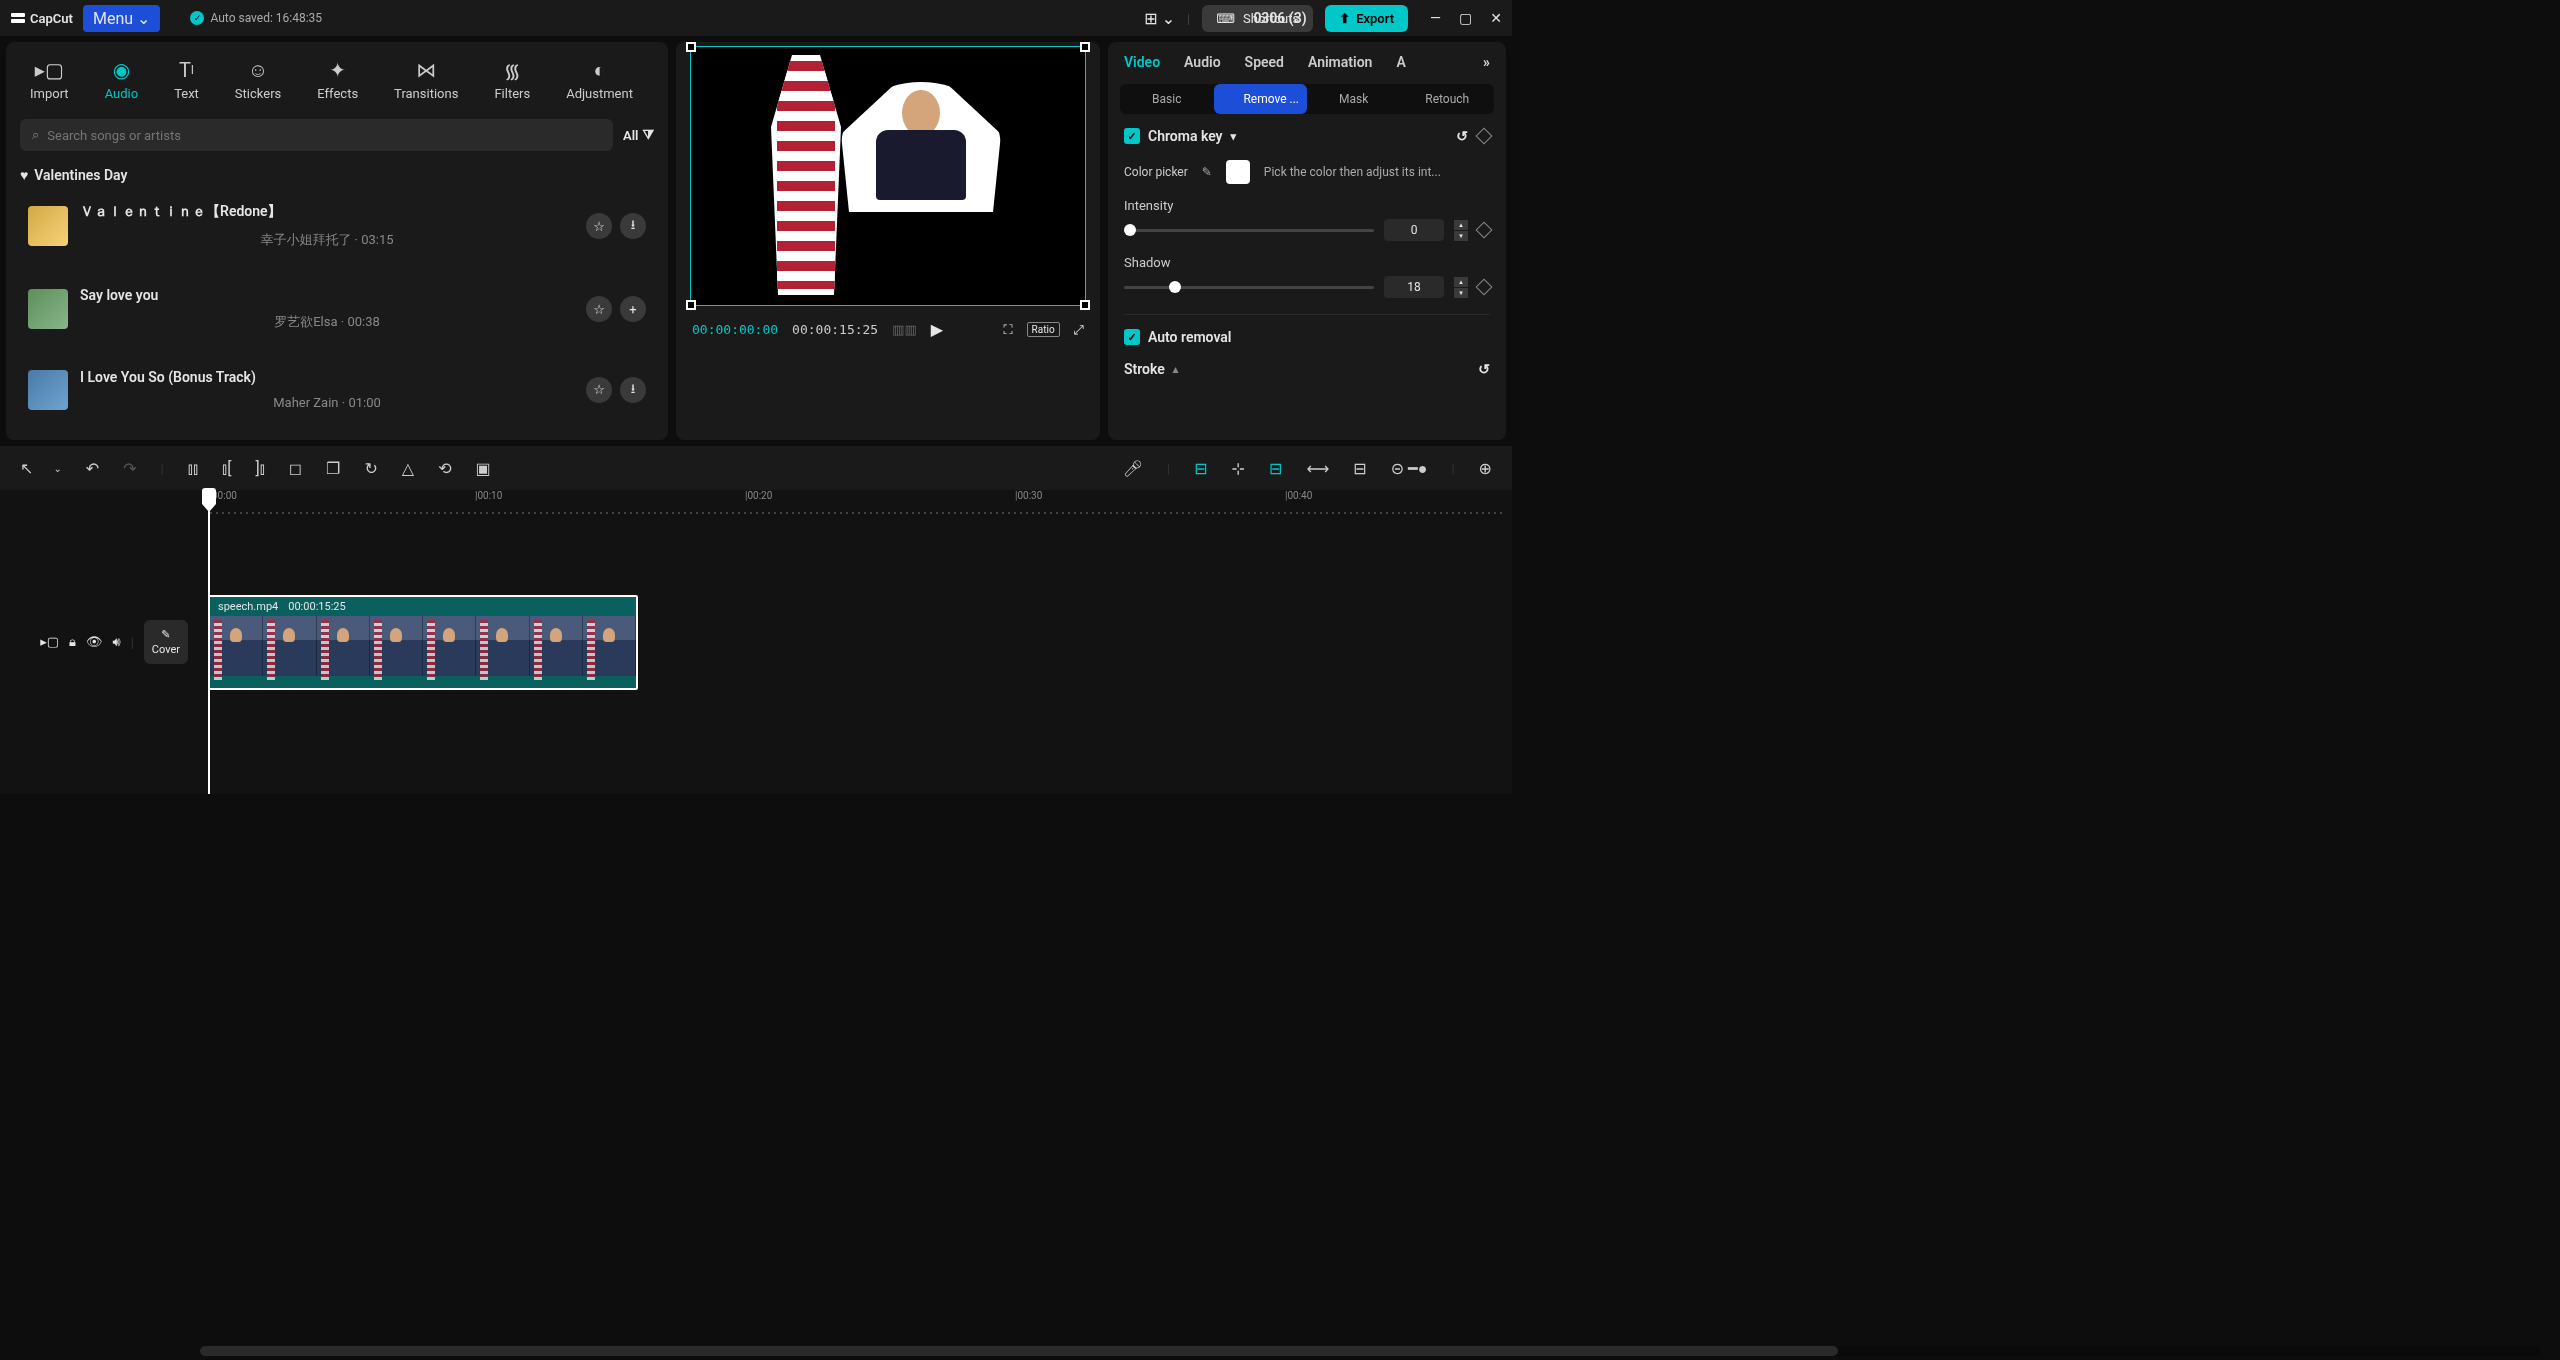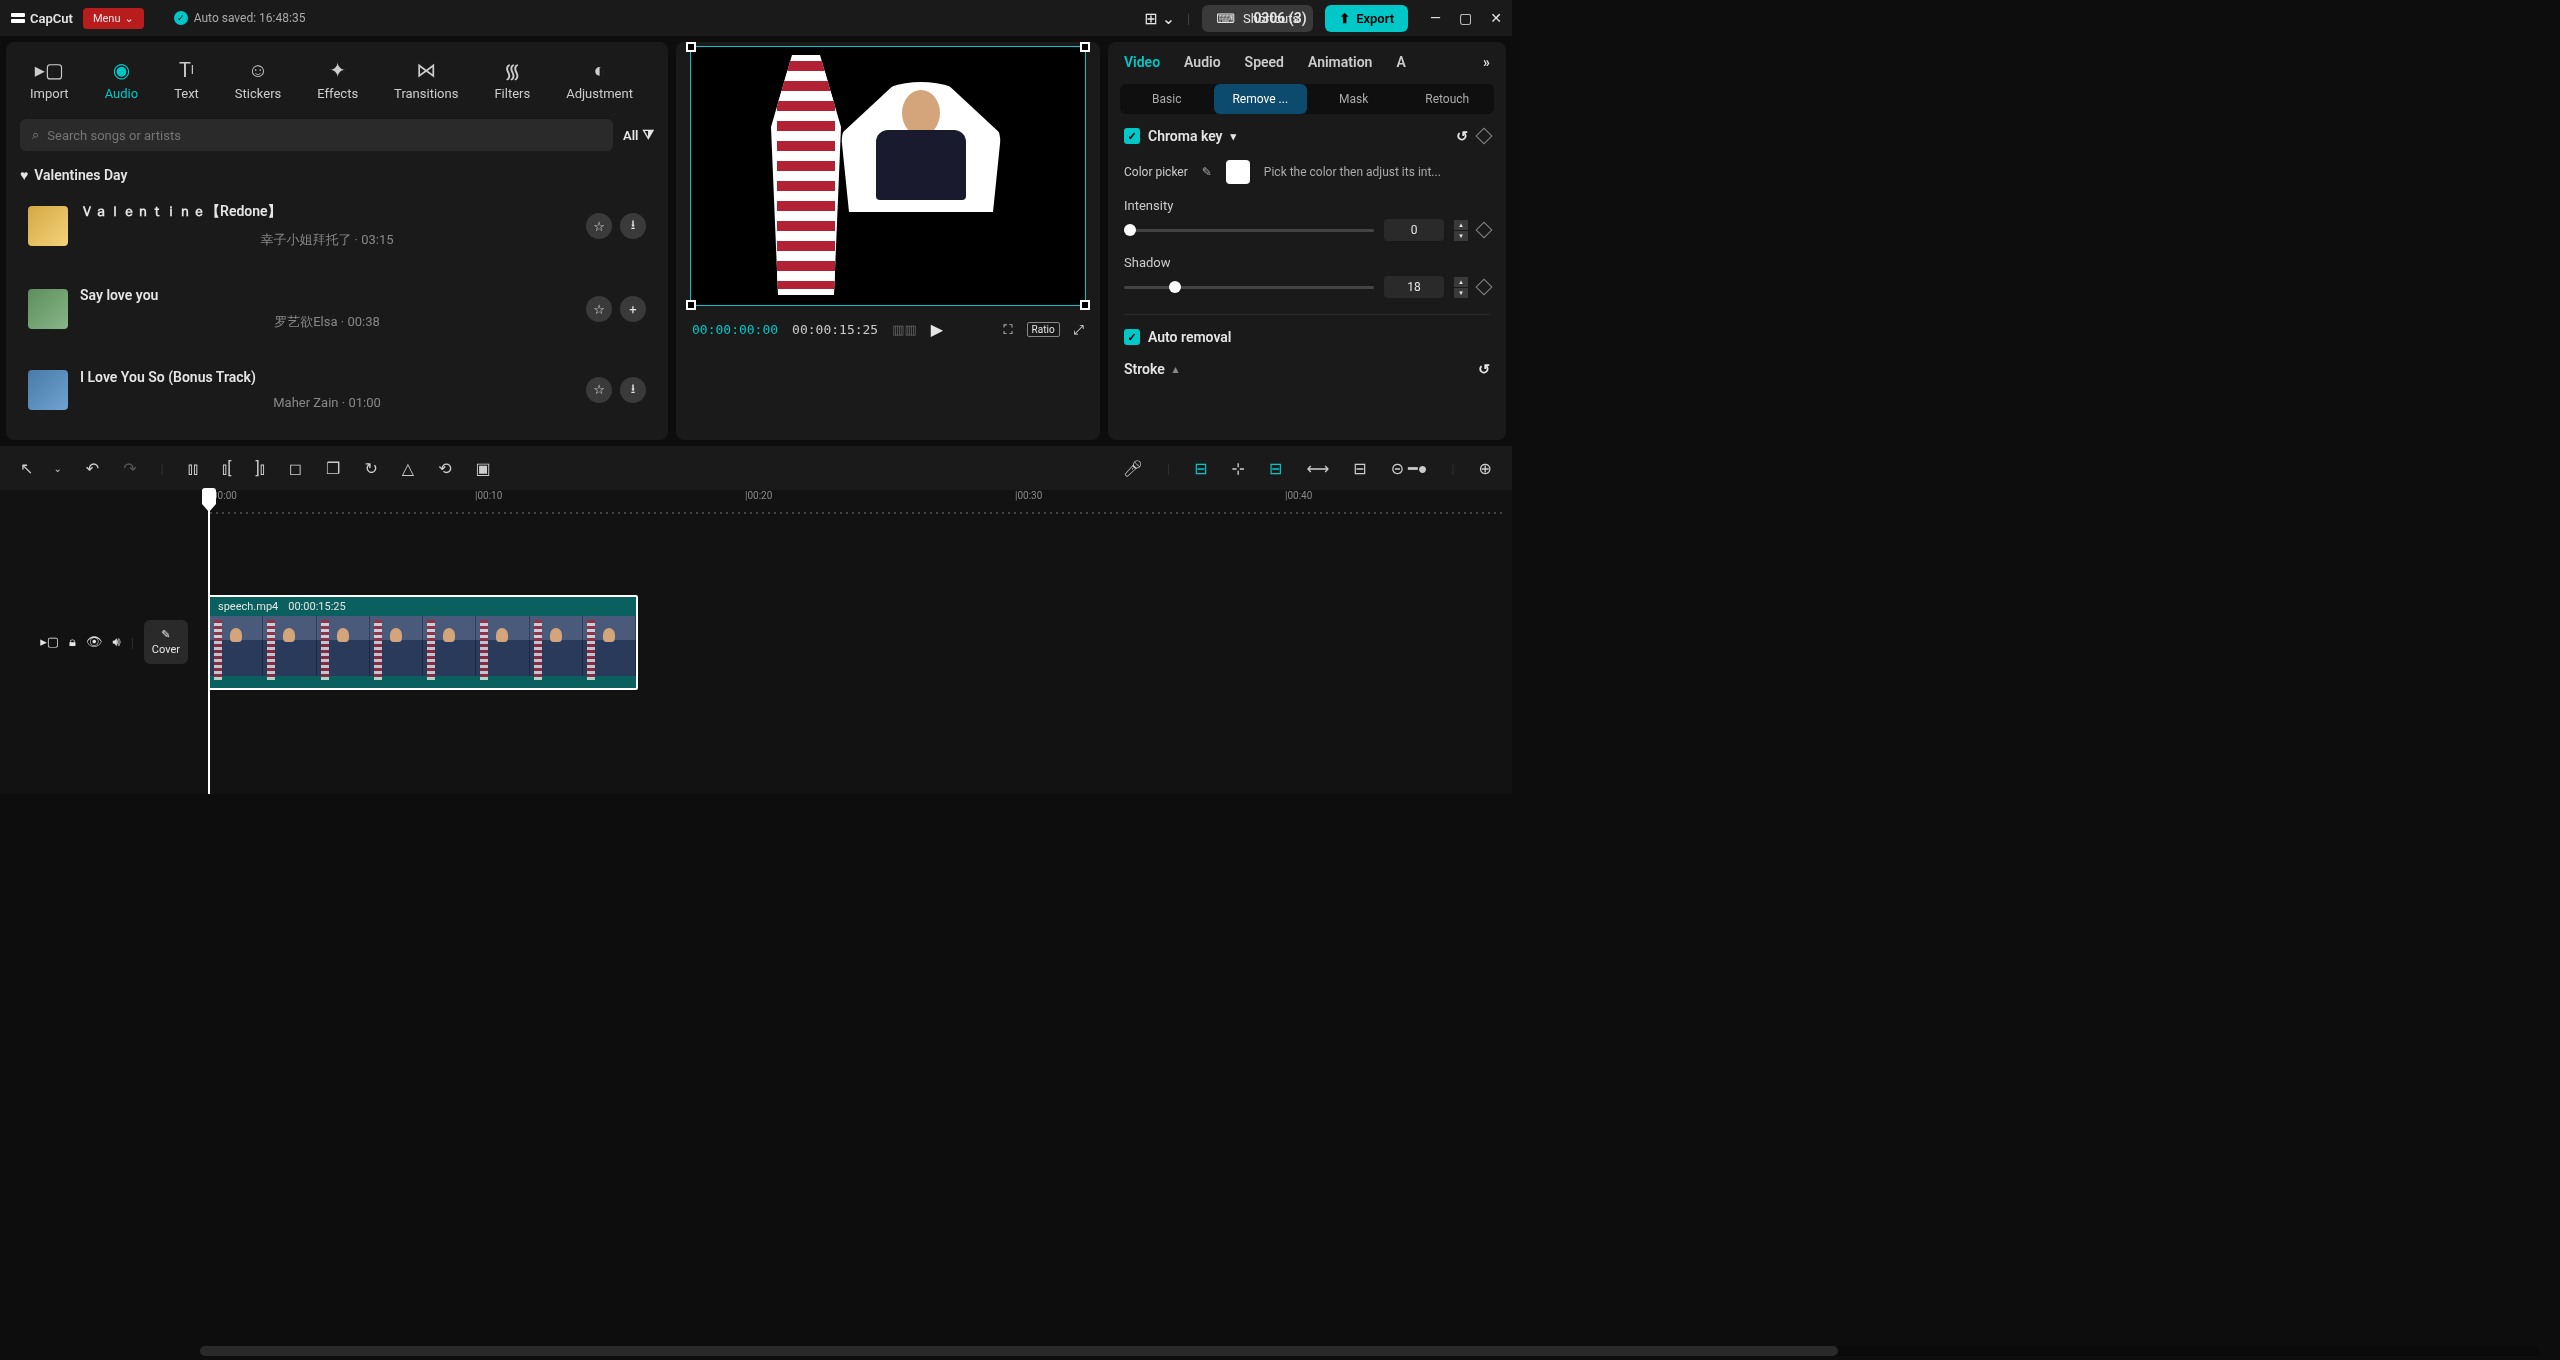--- a/index.html
+++ b/index.html
@@ -1,19 +1,19 @@
 <!DOCTYPE html>
 <html><head>
 <meta charset="utf-8">
 <style>
 * { margin:0; padding:0; box-sizing:border-box; font-family:-apple-system,BlinkMacSystemFont,"Segoe UI",Roboto,sans-serif; }
 body { background:#0d0d0d; color:#e5e5e5; width:1512px; height:800px; overflow:hidden; font-size:13px; }
 .titlebar { height:36px; background:#1a1a1a; display:flex; align-items:center; padding:0 10px; gap:10px; }
 .logo { display:flex; align-items:center; gap:4px; font-weight:600; font-size:13px; }
-.menu-btn { background:#b91c1c; border-radius:4px; padding:4px 10px; display:flex; align-items:center; gap:4px; cursor:pointer; font-size:11px; }
+.menu-btn { background:#1d4ed8; border-radius:4px; padding:4px 10px; display:flex; align-items:center; gap:4px; cursor:pointer; font-size:16px; }
 .autosave { color:#aaa; font-size:12px; display:flex; align-items:center; gap:6px; margin-left:20px; }
 .autosave-check { width:14px; height:14px; background:#00c8c8; border-radius:50%; display:flex; align-items:center; justify-content:center; font-size:9px; color:#000; }
 .title-center { position:absolute; left:50%; transform:translateX(-50%); font-weight:600; font-size:14px; }
 .title-right { margin-left:auto; display:flex; align-items:center; gap:12px; }
 .shortcuts-btn { background:#3a3a3a; border-radius:6px; padding:6px 14px; display:flex; align-items:center; gap:8px; font-size:13px; }
 .export-btn { background:#00c8c8; color:#000; border-radius:6px; padding:6px 14px; display:flex; align-items:center; gap:6px; font-weight:600; font-size:13px; }
 .win-controls { display:flex; gap:18px; margin-left:10px; font-size:14px; }
 .main-area { display:flex; height:410px; gap:8px; padding:6px; }
 .left-panel { width:662px; background:#1a1a1a; border-radius:8px; display:flex; flex-direction:column; }
 .top-tabs { display:flex; padding:8px 10px 0; gap:8px; }
@@ -57,21 +57,21 @@
 .time-current { color:#00c8c8; font-size:13px; font-family:monospace; }
 .time-total { color:#ccc; font-size:13px; font-family:monospace; }
 .player-controls-right { margin-left:auto; display:flex; gap:14px; align-items:center; }
 .ratio-box { border:1px solid #888; padding:1px 4px; font-size:10px; border-radius:2px; }
 .right-panel { flex:1; background:#1a1a1a; border-radius:8px; display:flex; flex-direction:column; overflow:hidden; }
 .right-tabs { display:flex; padding:12px 16px 0; gap:24px; font-size:14px; font-weight:600; align-items:center; }
 .right-tab { color:#ccc; cursor:pointer; }
 .right-tab.active { color:#00c8c8; }
 .right-subtabs { display:flex; margin:14px 12px 0; background:#0f0f0f; border-radius:6px; }
 .right-subtab { flex:1; text-align:center; padding:8px; font-size:12px; color:#aaa; cursor:pointer; border-radius:6px; white-space:nowrap; overflow:hidden; text-overflow:ellipsis; }
-.right-subtab.active { background:#0c4a6e; color:#fff; }
+.right-subtab.active { background:#1d4ed8; color:#fff;text-align:right; }
 .right-body { padding:14px 16px; display:flex; flex-direction:column; gap:16px; }
 .prop-row-head { display:flex; align-items:center; gap:8px; font-weight:600; font-size:14px; }
 .checkbox { width:16px; height:16px; background:#00c8c8; border-radius:3px; display:flex; align-items:center; justify-content:center; color:#000; font-size:11px; font-weight:bold; }
 .prop-body { display:flex; flex-direction:column; gap:14px; }
 .picker-row { display:flex; align-items:center; gap:14px; font-size:12px; color:#aaa; }
 .color-swatch { width:24px; height:24px; background:#fff; border-radius:4px; }
 .slider-row { display:flex; flex-direction:column; gap:6px; }
 .slider-label { font-size:13px; color:#ccc; }
 .slider-control { display:flex; align-items:center; gap:10px; }
 .slider-track { flex:1; height:3px; background:#444; border-radius:2px; position:relative; }

